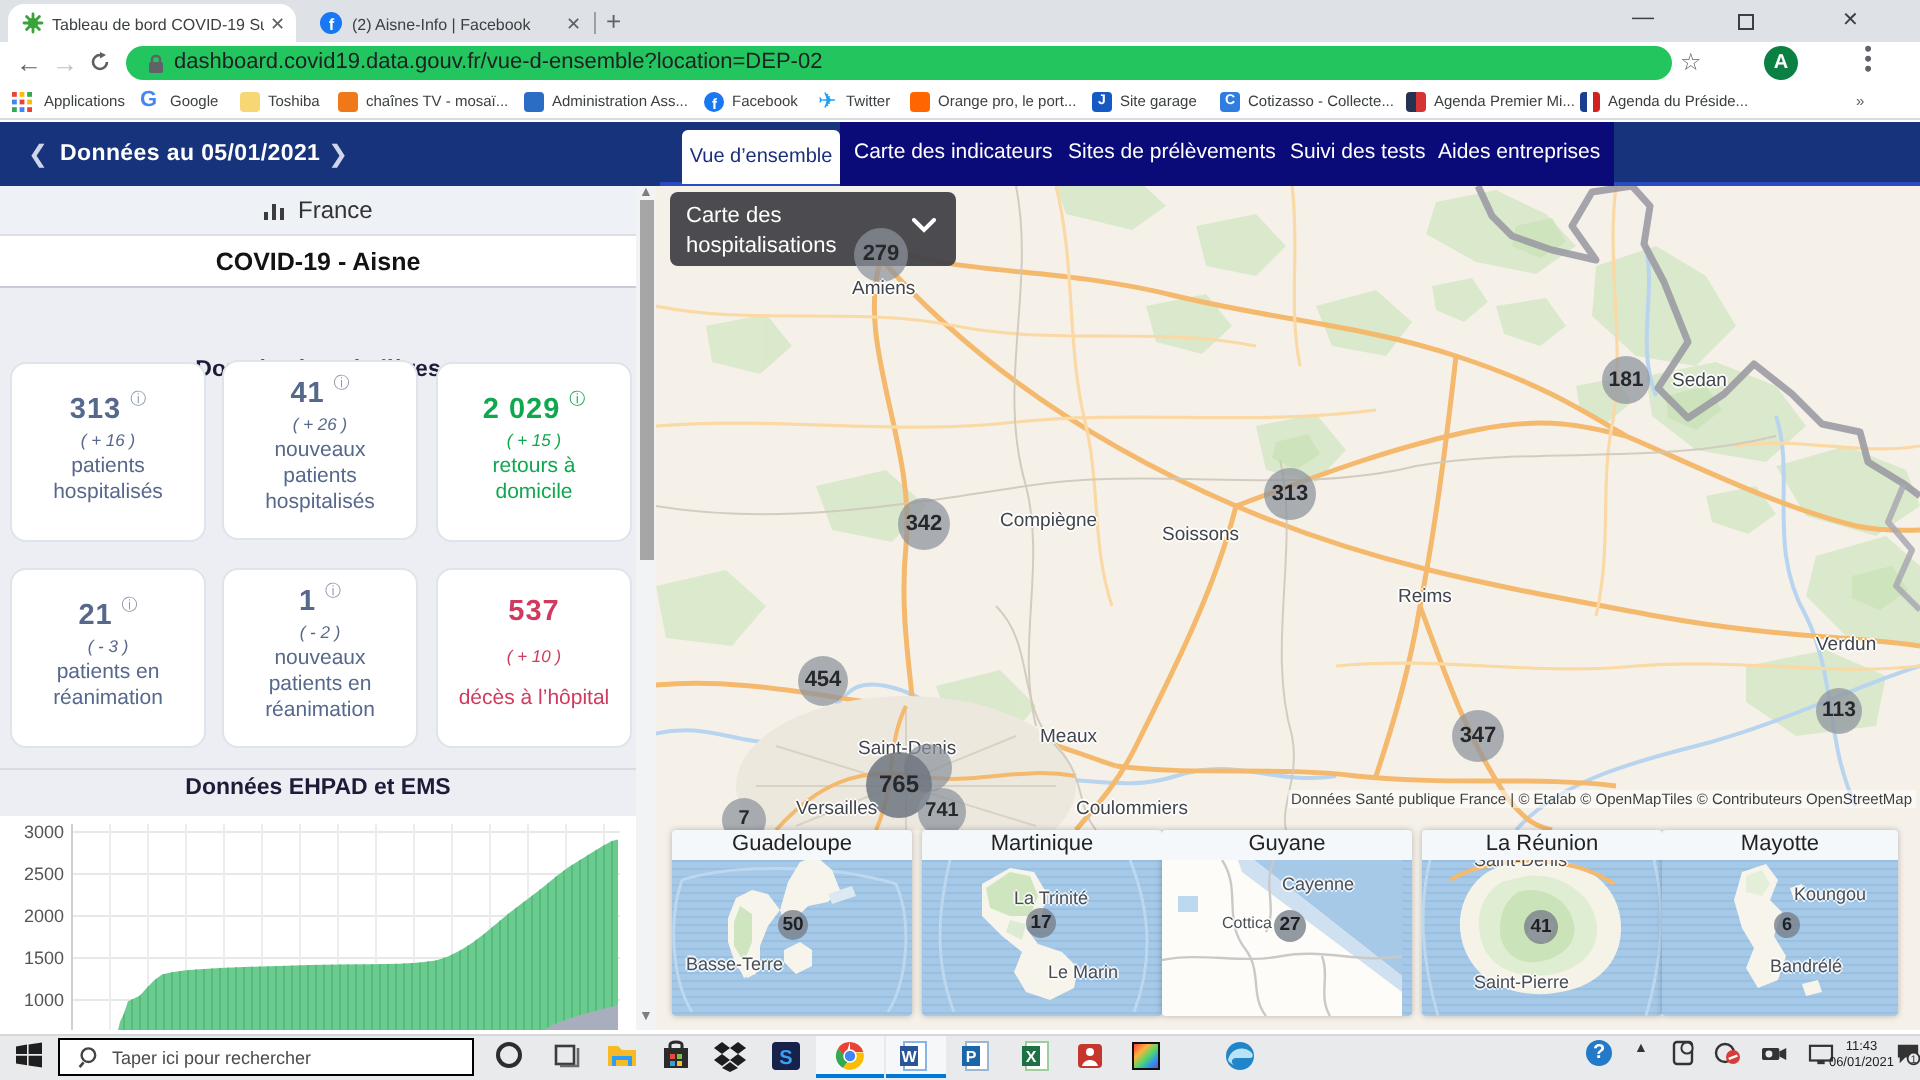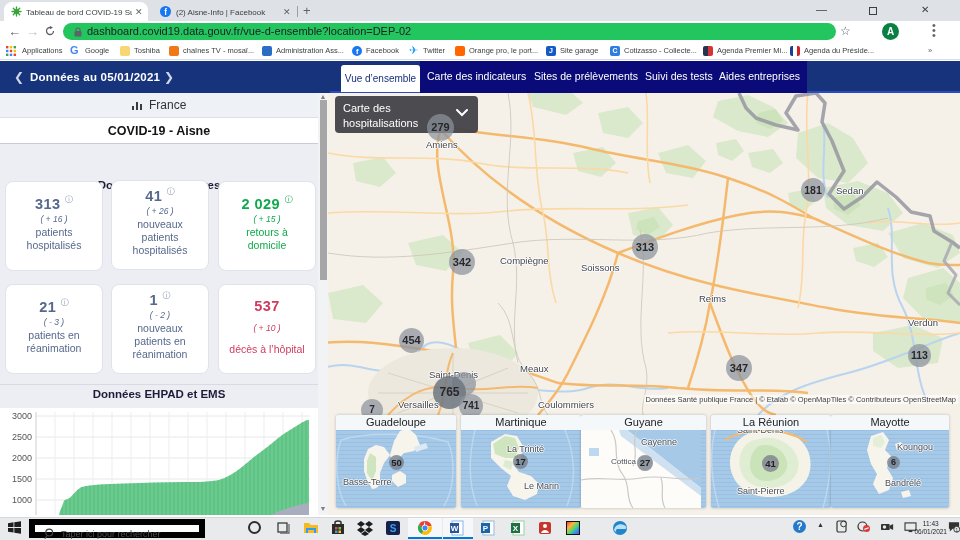--- a/index.html
+++ b/index.html
@@ -75,21 +75,21 @@
   .mmwater { position:absolute; left:0; top:0; width:100%; height:100%;
              background:
                repeating-linear-gradient(180deg,#a6c9e8 0 3px,#99bfe2 3px 4px); }
   .mmlab { position:absolute; color:#4a4e54; font-size:9px; white-space:nowrap;
            text-shadow:-1px 0 rgba(255,255,255,.8),1px 0 rgba(255,255,255,.8),0 1px rgba(255,255,255,.8),0 -1px rgba(255,255,255,.8); }
   .mmbub { position:absolute; border-radius:50%; background:rgba(120,128,138,0.8);
            color:#1e2024; font-weight:bold; text-align:center; }
 
   
   #taskbar { left:0; top:517px; width:960px; height:23px; background:#e8eaec; border-top:1px solid #d5d7d9; }
-  #searchbox { left:29px; top:519px; width:176px; height:19px; background:#fff; border:6px solid #000000;
+  #searchbox { left:29px; top:519px; width:208px; height:19px; background:#fff; border:1px solid #000000;
                font-size:9px; color:#4c4c4c; line-height:18px; }
   .tbi { top:520px; width:16px; height:16px; }
   #clock { right:13px; top:520px; text-align:center; font-size:6.5px; color:#222; line-height:1.25; }
 </style>
 </head>
 <body>
 <div id="stage">
 
   <div class="abs" id="tabbar"></div>
   <div class="abs tab-active"></div>

